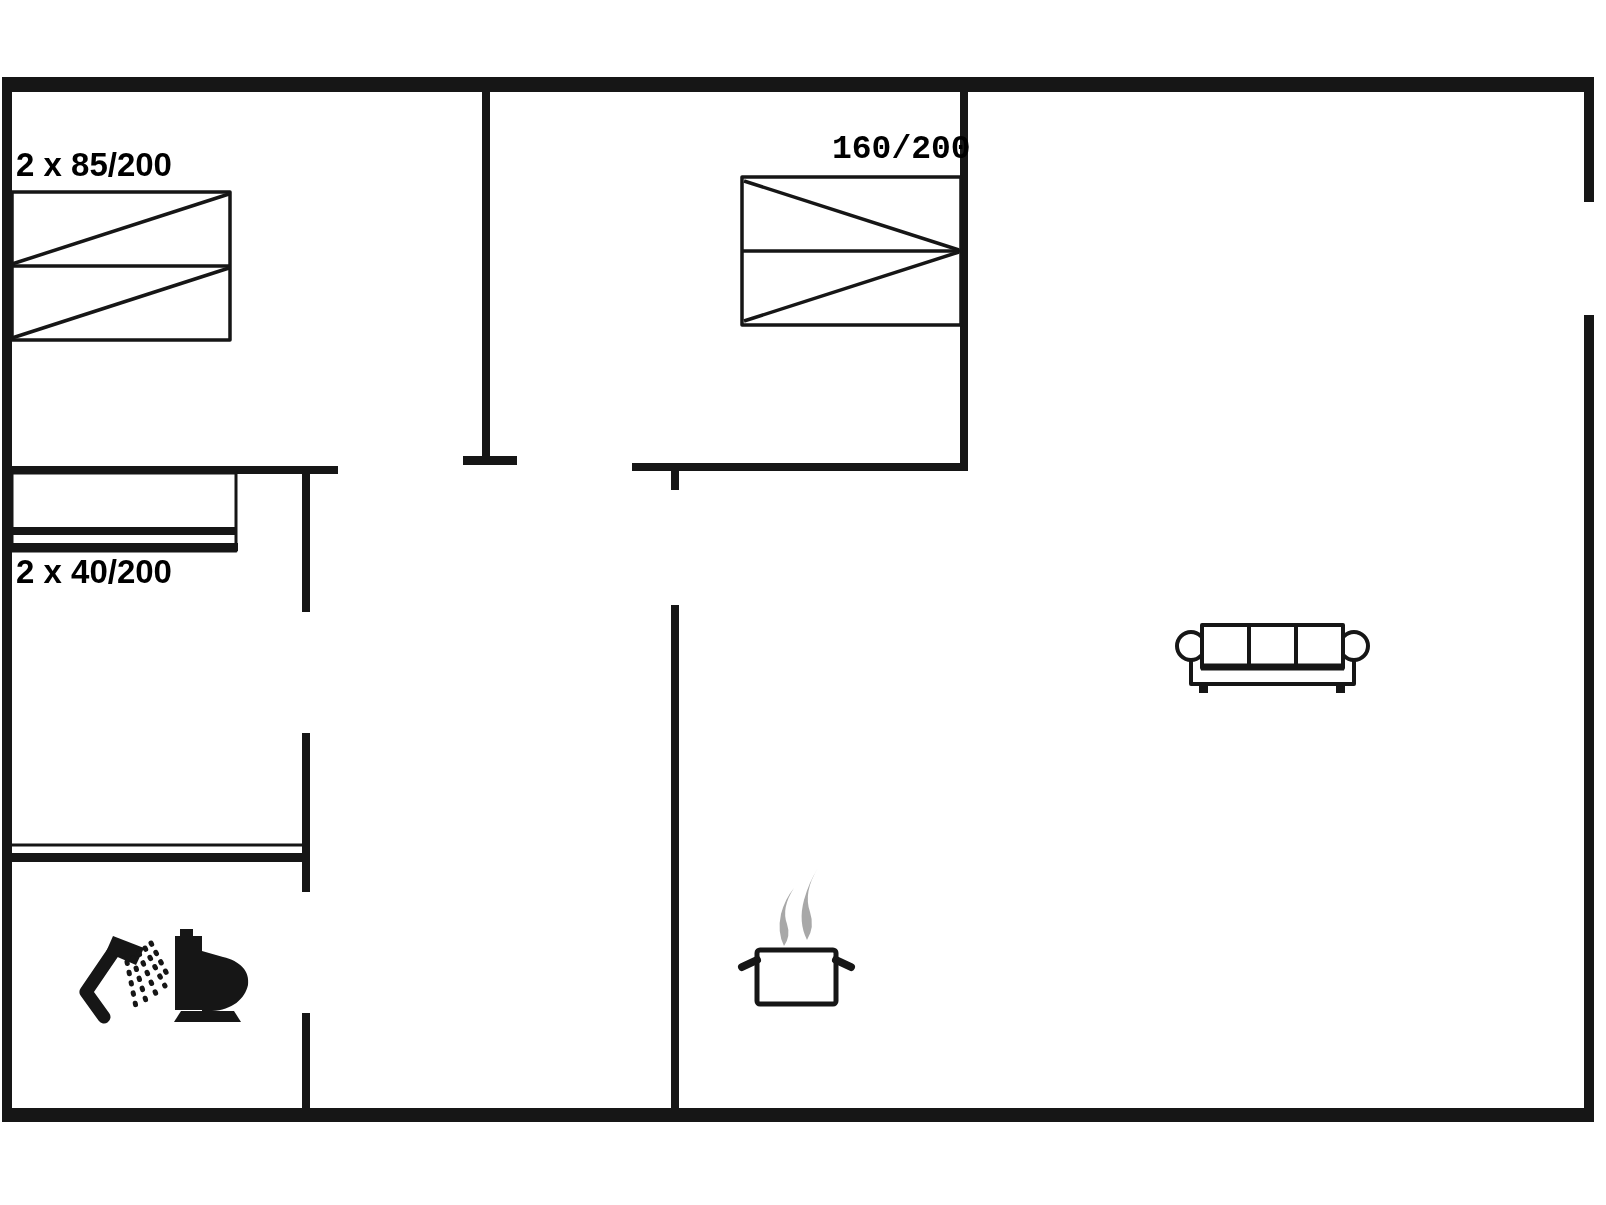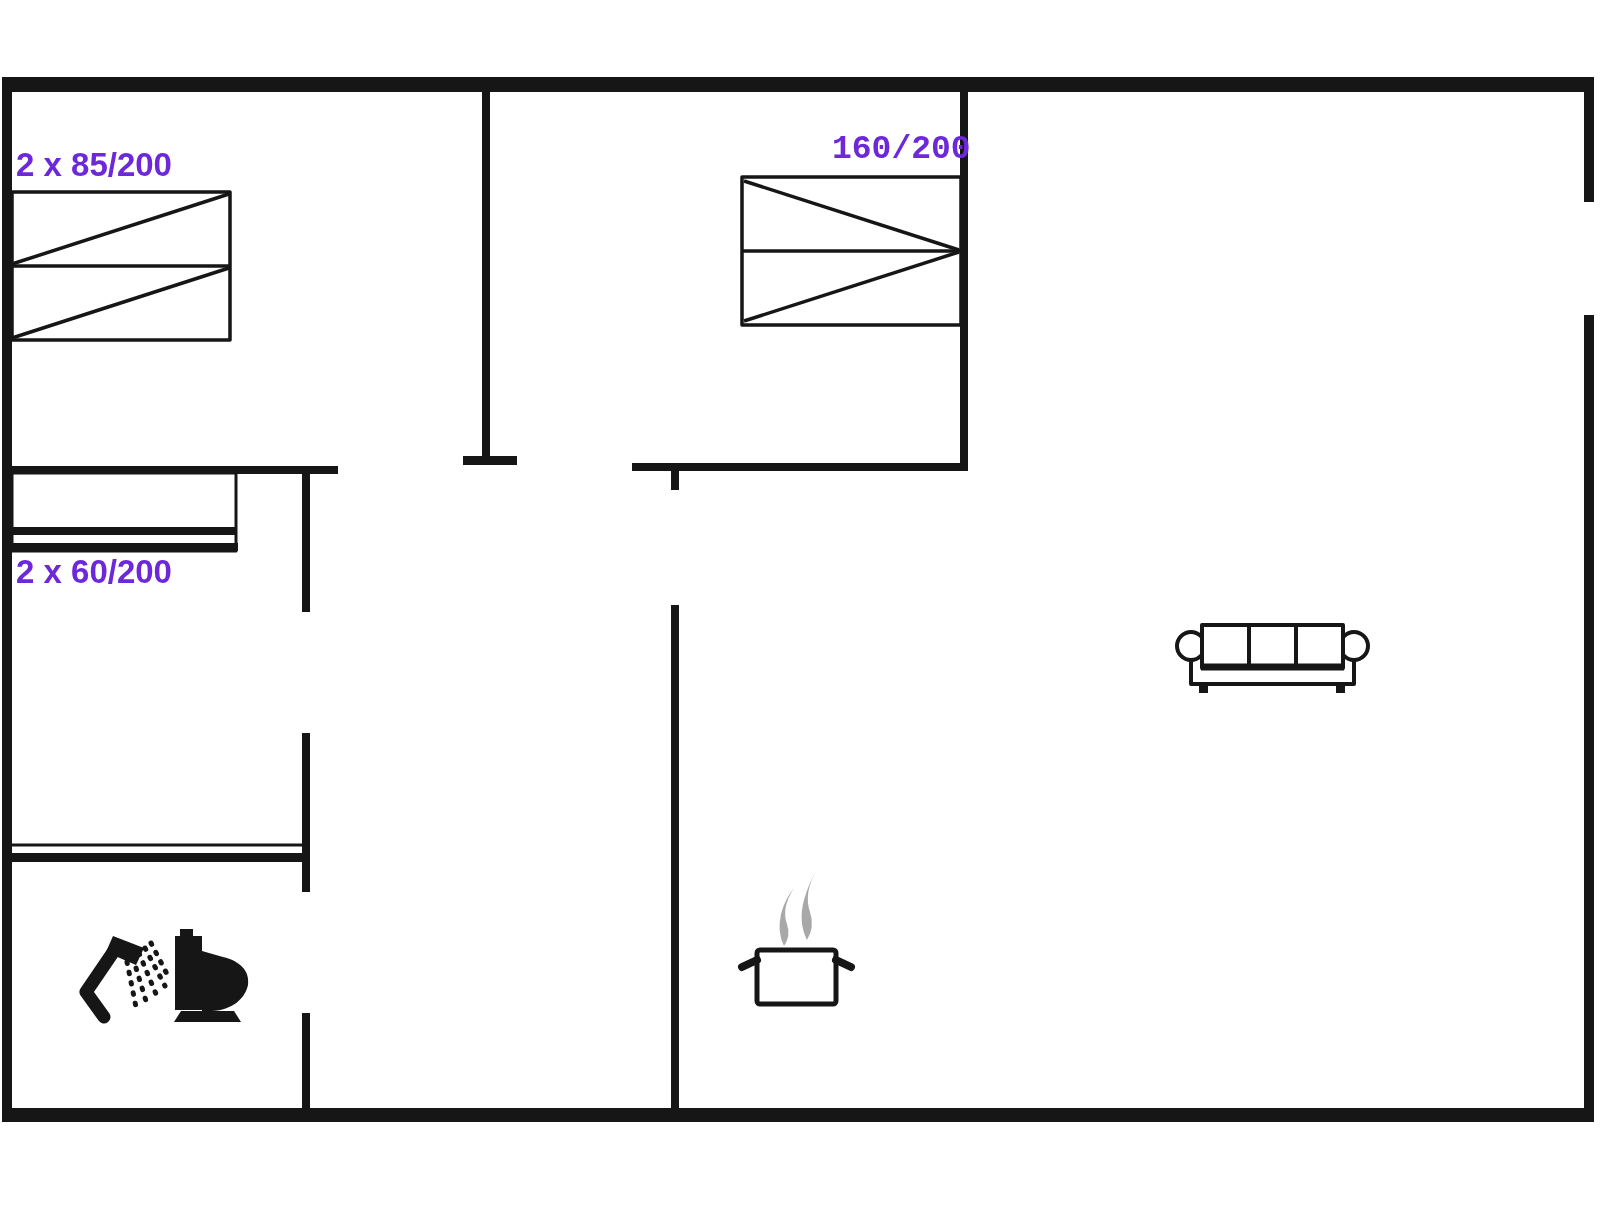--- a/index.html
+++ b/index.html
@@ -10,21 +10,21 @@
     position: relative;
     overflow: hidden;
   }
   #plan-wrap { position: absolute; inset: 0; }
   #plan-svg { position: absolute; left: 0; top: 0; }
   .plan-label {
     position: absolute;
     font-size: 33px;
     font-weight: 700;
     line-height: 1;
-    color: #6d28d9;
+    color: #000000;
     letter-spacing: 0px;
     white-space: nowrap;
   }
 </style>
 </head>
 <body>
 
 <div id="plan-wrap">
   <svg id="plan-svg" width="1606" height="1205" viewBox="0 0 1606 1205">
       <rect x="2" y="77" width="1592" height="15" fill="#161616"></rect>
@@ -77,14 +77,14 @@
       <line x1="145" y1="948" x2="165" y2="986" fill="none" stroke="#161616" stroke-width="5" stroke-linejoin="round" stroke-linecap="round" stroke-dasharray="1.5,9"></line>
       <line x1="151" y1="943" x2="168" y2="976" fill="none" stroke="#161616" stroke-width="5" stroke-linejoin="round" stroke-linecap="round" stroke-dasharray="1.5,9"></line>
       <rect x="175" y="936" width="27" height="74" fill="#161616"></rect>
       <rect x="180" y="929" width="13" height="8" fill="#161616"></rect>
       <path d="M202,950 L202,1011 L212,1011 C232,1010 245,999 248,985 C250,971 240,961 223,957 L202,951 Z" fill="#161616"></path>
       <path d="M181,1011 L234,1011 L241,1022 L174,1022 Z" fill="#161616"></path>
     </svg>
 
   <div class="plan-label" style="left: 16px; top: 148px;">2 x 85/200</div>
   <div class="plan-label" style="left: 832px; top: 133px; font-family: Liberation Mono, monospace;">160/200</div>
-  <div class="plan-label" style="left: 16px; top: 555px;">2 x 60/200</div>
+  <div class="plan-label" style="left: 16px; top: 555px;">2 x 40/200</div>
 </div>
 
 </body></html>

